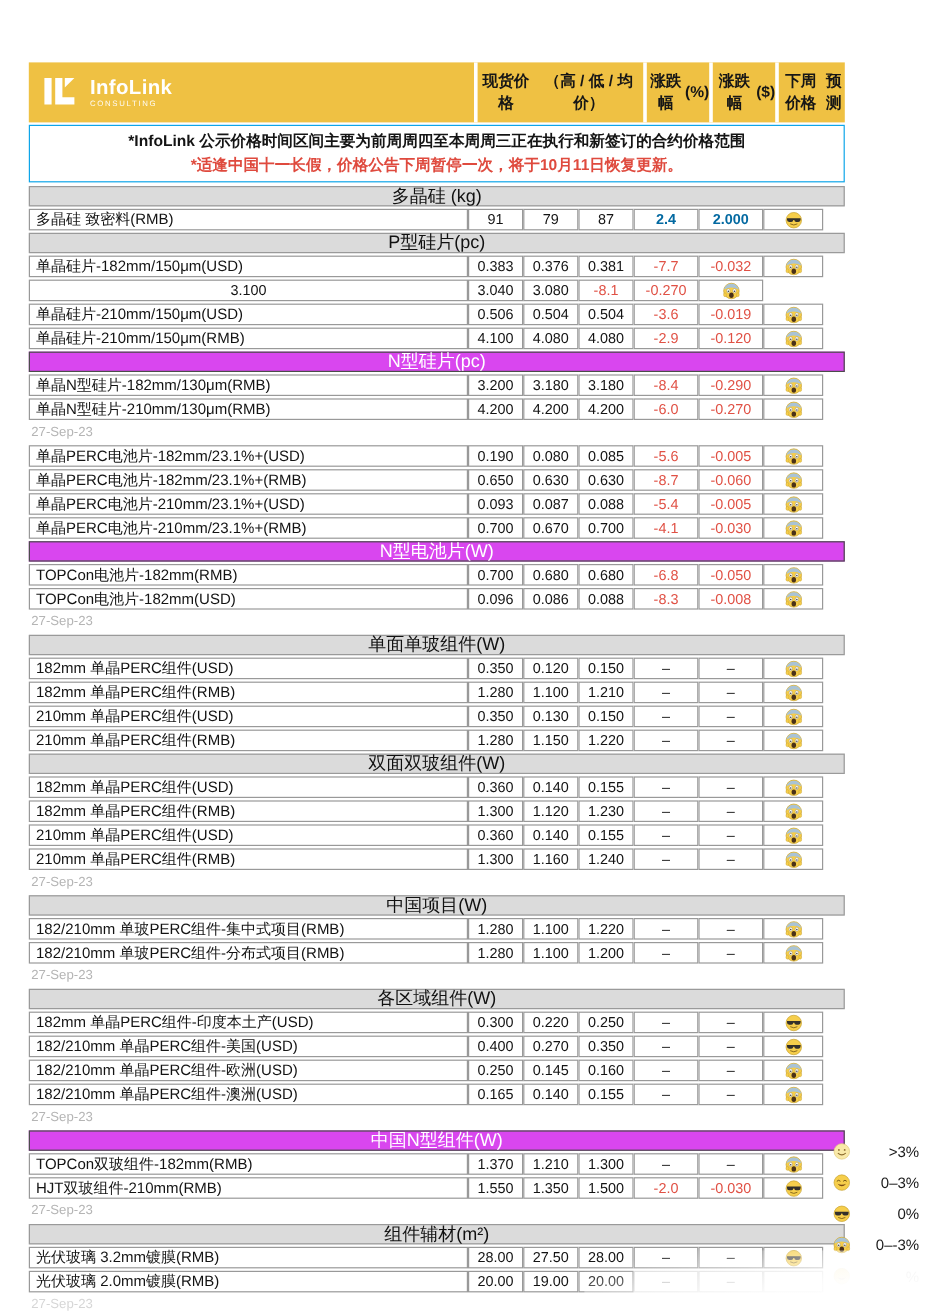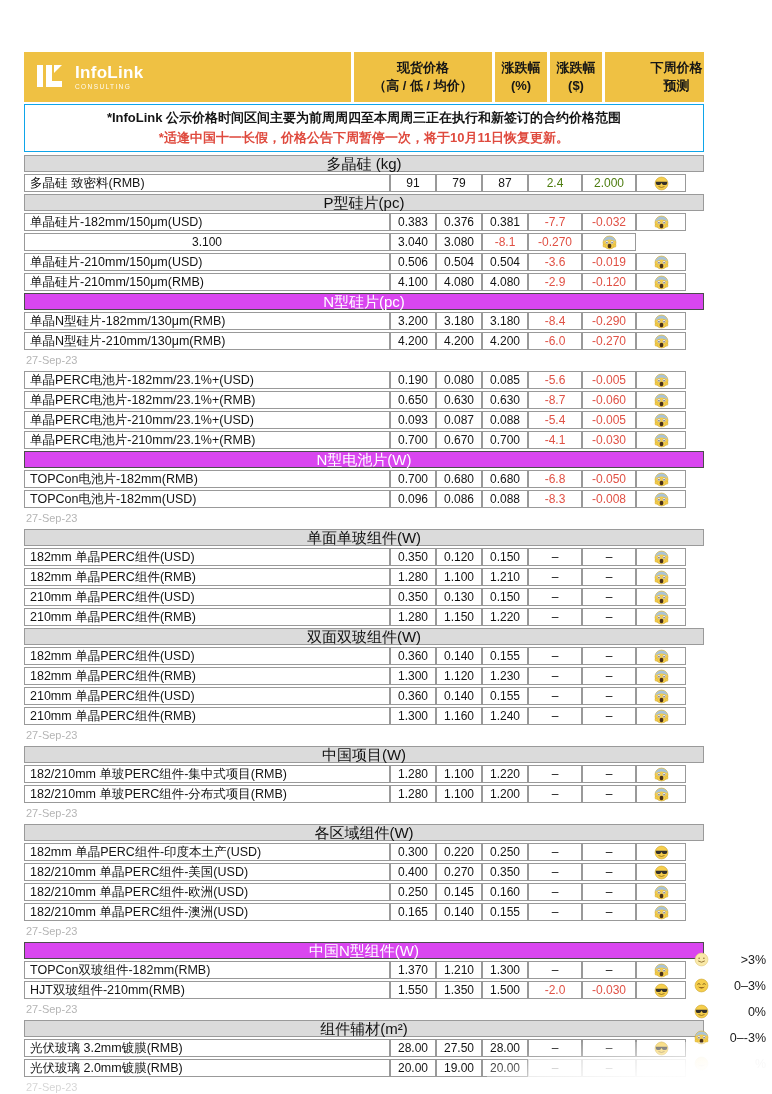--- a/index.html
+++ b/index.html
@@ -6,46 +6,46 @@
   .page{position:relative;width:772px;height:1094px;background:#fff;overflow:hidden;
         font-family:"Liberation Sans",sans-serif;}
   .sheet{position:absolute;left:24px;top:8px;width:680px;margin-top:44px;}
 
   
   .top-header{height:50px;background:#EFC143;display:flex;align-items:stretch;}
   .logo-cell{flex:1;display:flex;align-items:center;padding-left:10px;gap:7px;}
   .brand-stack{display:flex;flex-direction:column;line-height:1;}
   .brand-name{font-size:17px;font-weight:bold;color:#fff;letter-spacing:.3px;}
   .brand-sub{font-size:6.5px;color:#fff;letter-spacing:1.4px;margin-top:3px;opacity:.95;}
-  .hcol{display:flex;flex-direction:column;justify-content:center;align-items:center;
-        border-left:3px solid #fff;font-weight:bold;font-size:13px;color:#161616;line-height:18px;}
+  .hcol{display:flex;flex-direction:row;justify-content:center;align-items:center;
+        border-left:3px solid #fff;font-weight:bold;font-size:13px;color:#161616;line-height:18px;text-align:center;}
   .hcol.w-price{width:138px;}
   .hcol.w-pct{width:52px;}
   .hcol.w-usd{width:52px;}
-  .hcol.w-fc{width:55px;padding-left:44px;}
+  .hcol.w-fc{width:55px;}
 
   
   .notes{margin-top:2px;border:1px solid #0ea5e9;text-align:center;padding:3px 0;}
   .note1{font-size:13px;font-weight:bold;color:#141414;line-height:20px;}
   .note2{font-size:13px;font-weight:bold;color:#DF4A3E;line-height:20px;}
 
   
   #blocks{margin-top:3px;}
   .block{margin-bottom:0;}
   .sec-header{box-sizing:border-box;height:17px;line-height:15px;text-align:center;
               font-weight:normal;font-size:15px;color:#111;background:#DBDBDB;
               border:1px solid #9a9a9a;margin-bottom:2px;}
   .sec-header.dark{background:#d946ef;color:#fff;border-color:#4c4c4c;}
   .row{display:grid;grid-template-columns:366px 46px 46px 46px 54px 54px 50px;
        column-gap:0;margin-bottom:2px;}
   .cell{box-sizing:border-box;height:18px;line-height:16px;background:#fff;
         border:1px solid #999;font-size:12px;text-align:center;color:#131313;overflow:hidden;white-space:nowrap;}
   .cell.label{text-align:left;padding-left:5px;font-size:12.5px;}
   .cell.neg{color:#E05145;}
-  .cell.pos{color:#4d7c0f;}
+  .cell.pos{color:#0369a1;font-weight:bold;}
   .cell.faded{opacity:.35;}
   .emoji-cell{display:flex;align-items:center;justify-content:center;}
   .emoji-cell svg{display:block;}
   .date{font-size:11px;color:#B5B5B5;height:19px;line-height:16px;padding-left:2px;}
   .date.dfaded{opacity:.55;}
 
   
   .legend{position:absolute;left:694px;top:952px;display:flex;flex-direction:column;gap:11px;}
   .legend-item{display:flex;align-items:center;justify-content:space-between;width:72px;height:15px;}
   .legend-item .llabel{font-size:12.5px;color:#1a1a1a;}

